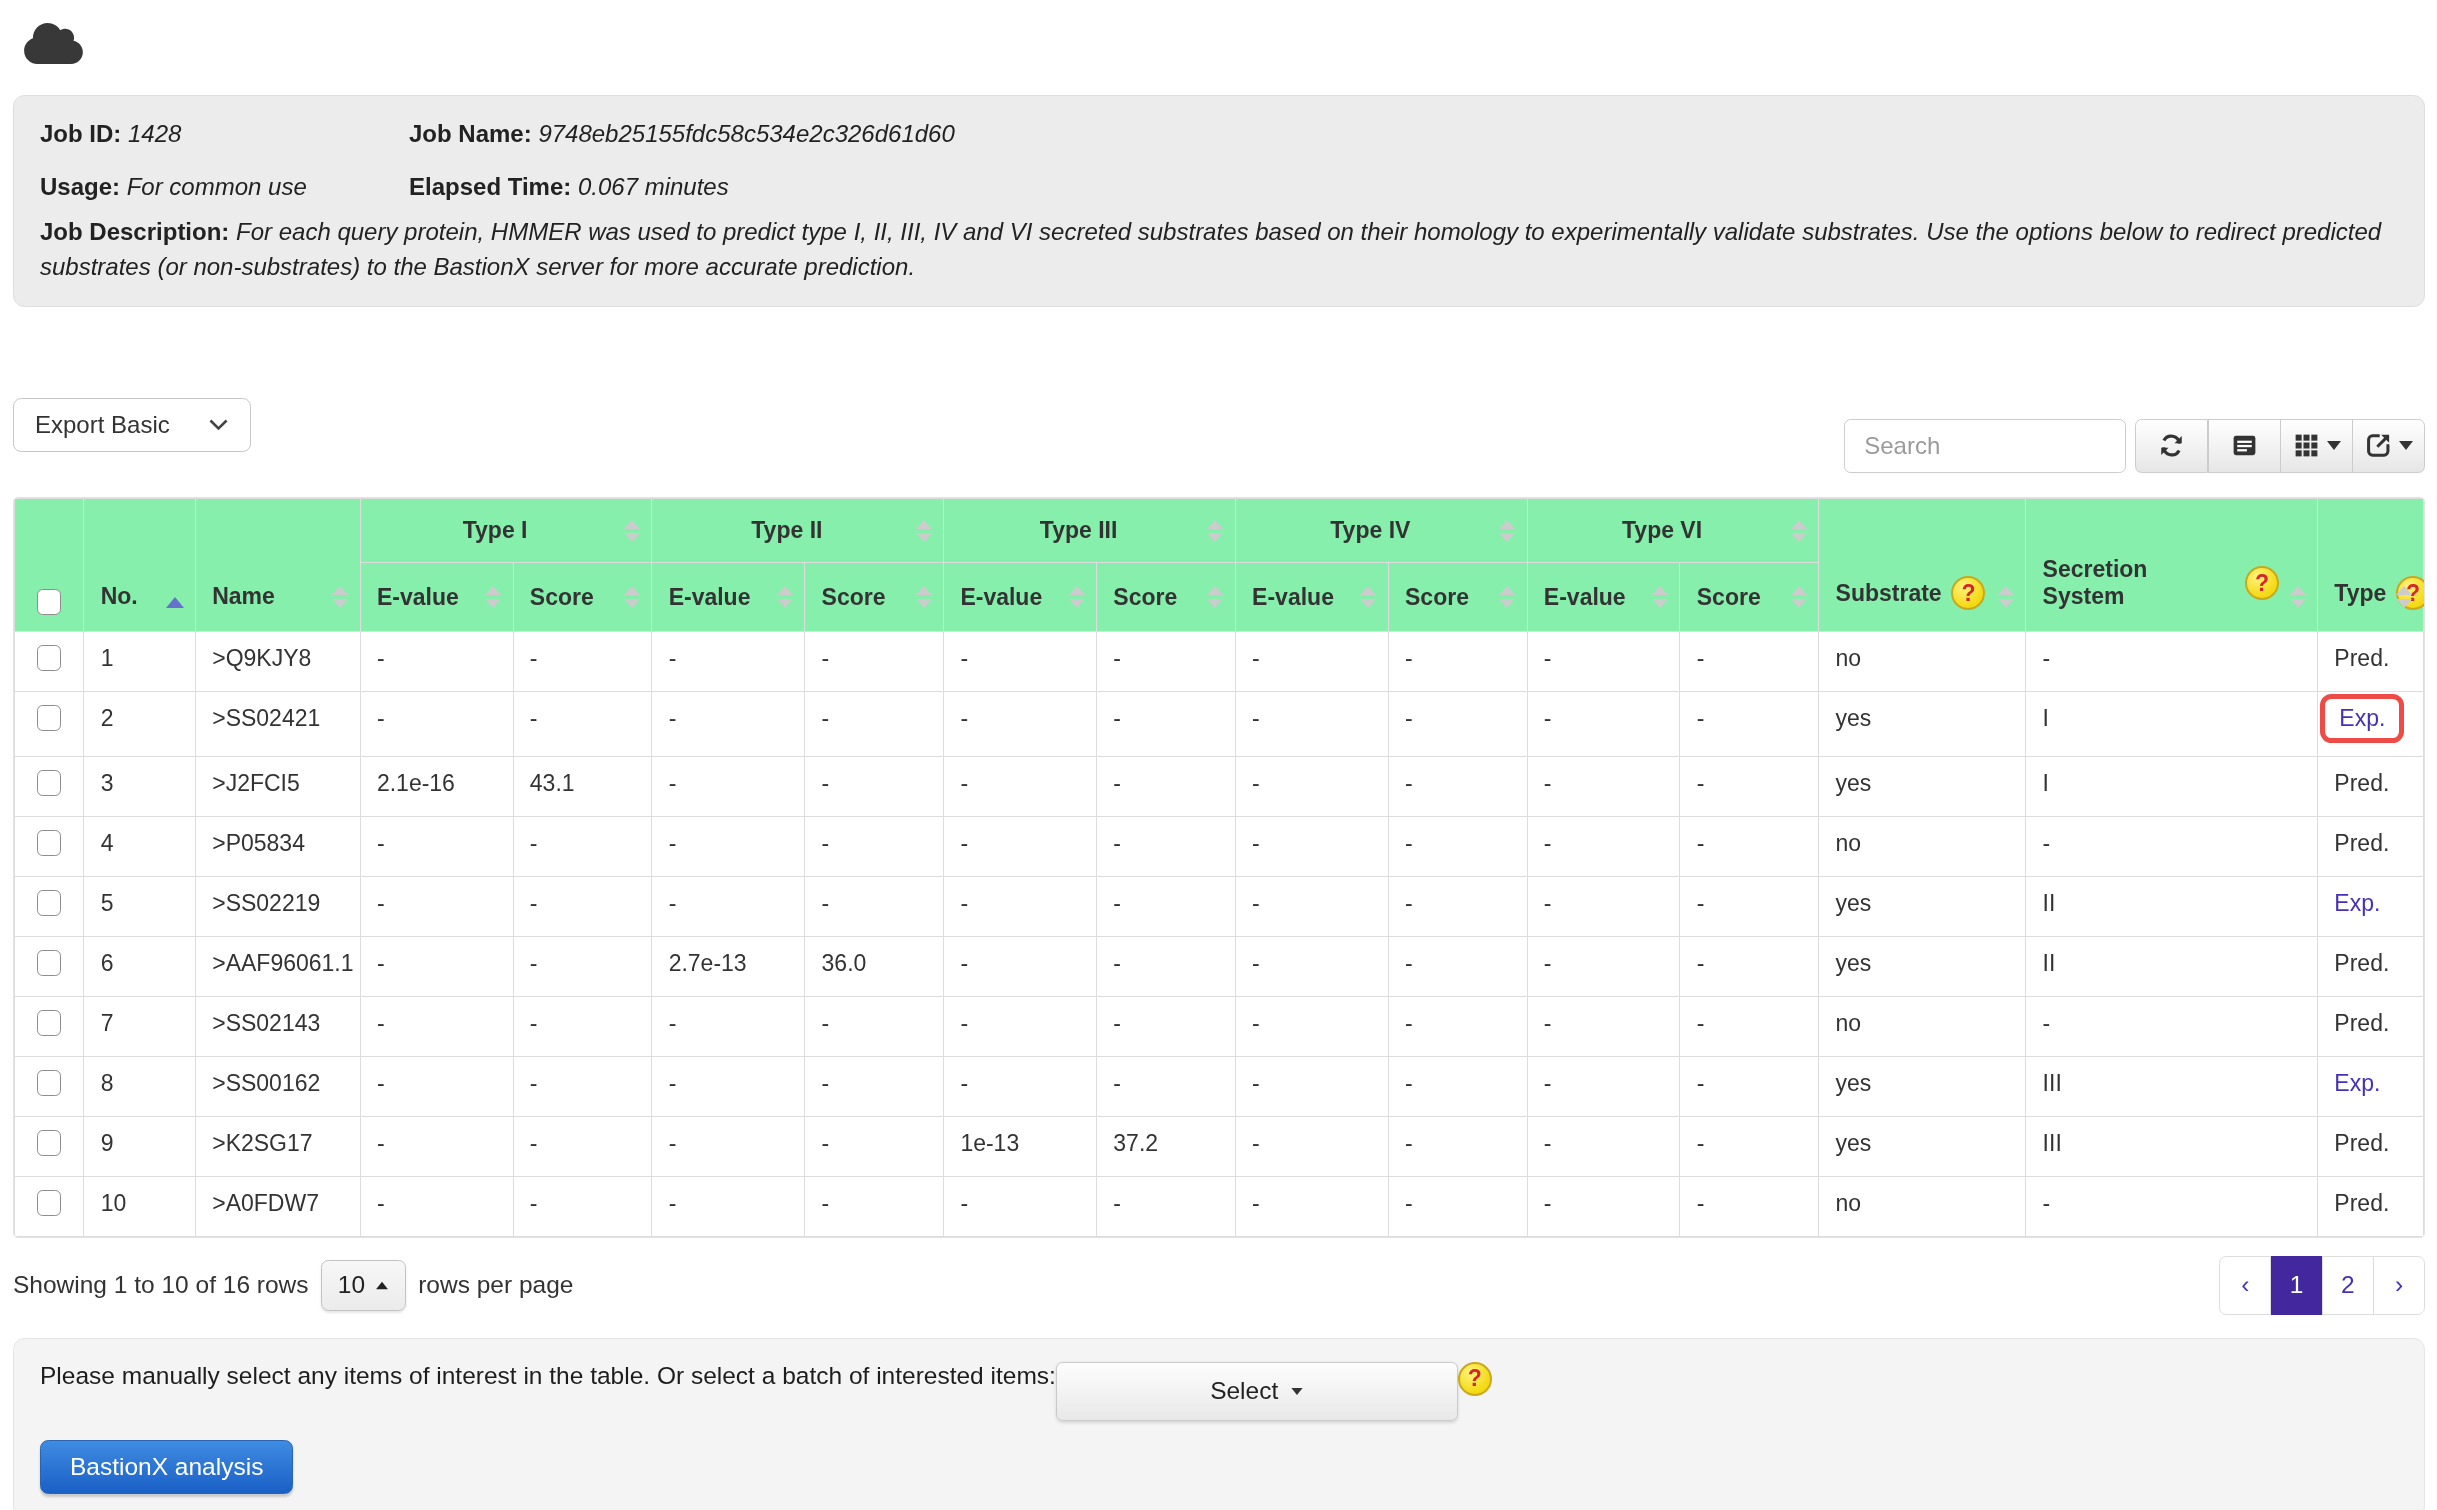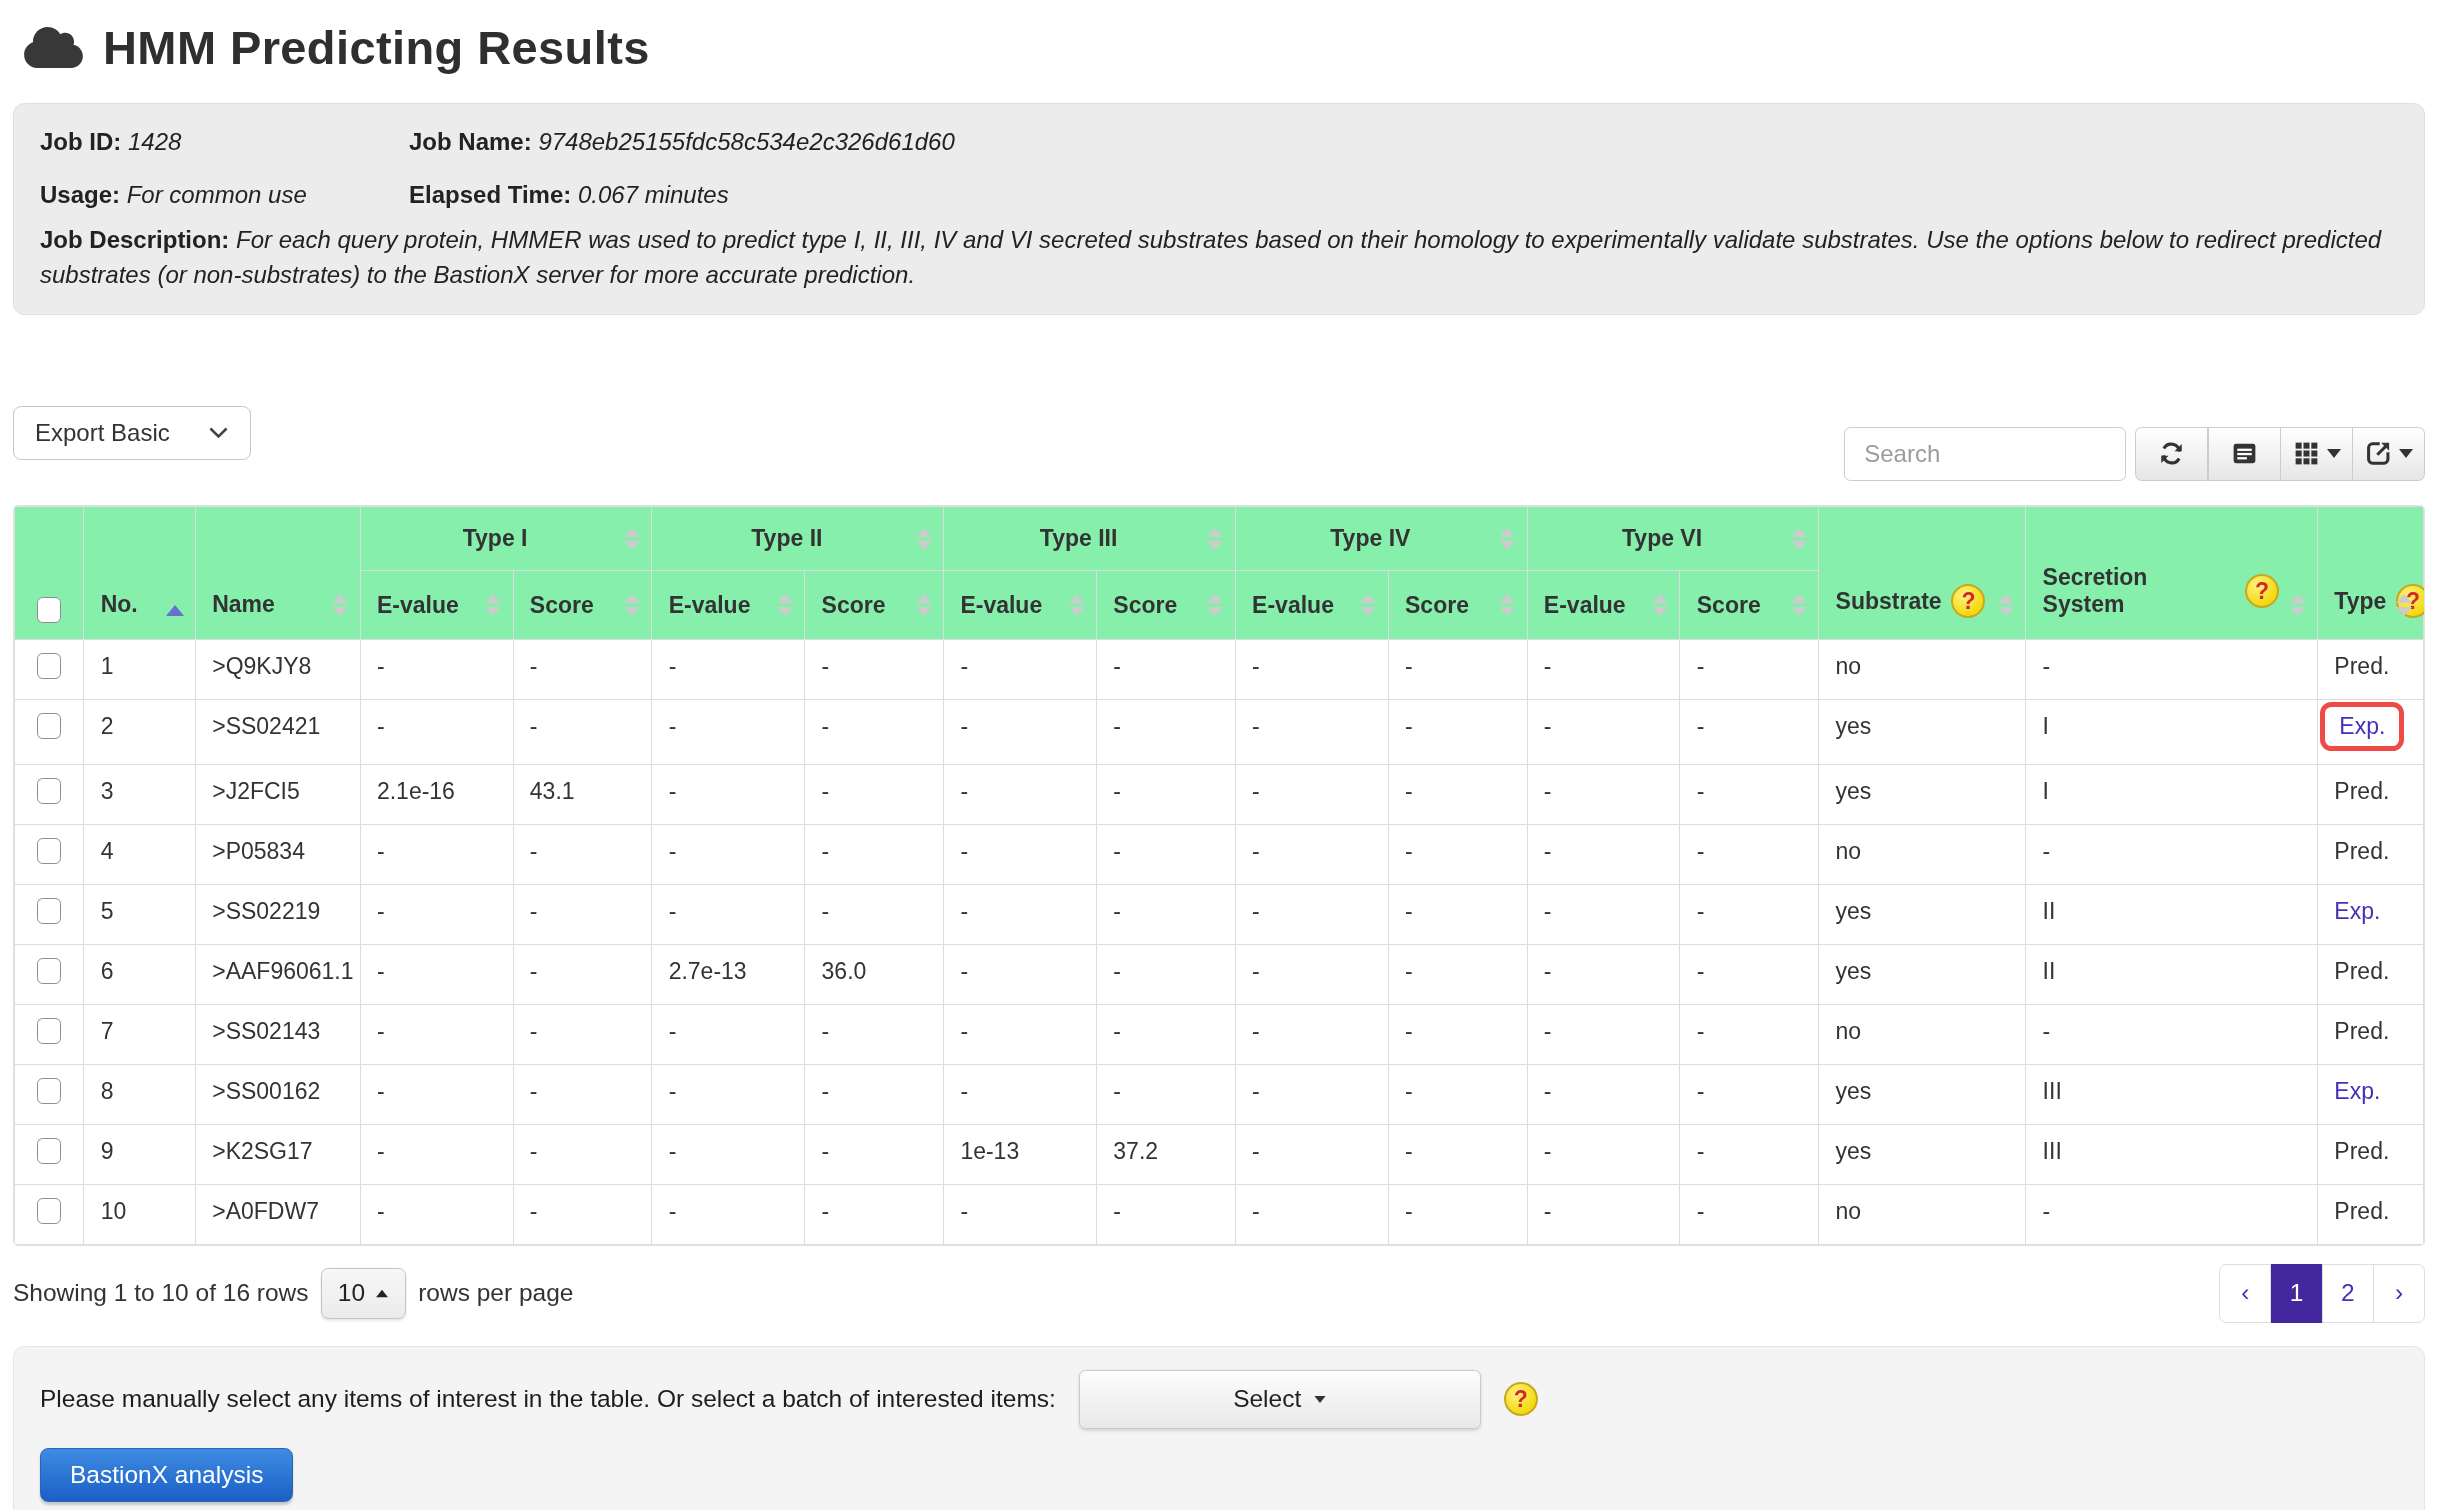--- a/index.html
+++ b/index.html
@@ -110,21 +110,21 @@
   .pg-item.arrow a { font-size: 24.5px; }
   .pg-item.active { background: #42279e; border-color: #42279e; }
   .pg-item.active a { color: #fff; }
 
   
   .action-panel {
     background: #f4f4f5; border: 0.8px solid #e5e5e5; border-radius: 11.4px;
     padding: 23px 26px; margin-top: 9.8px;
   }
   .action-panel:first-of-type { margin-top: 14.7px; }
-  .panel-row { display: flex; align-items: center; gap: 23px; font-size: 24.5px; color: #1d1d1d; }
+  .panel-row { display: flex; font-size: 24.5px; color: #1d1d1d; }
   .big-select {
     width: 402px; height: 59px; border: 0.8px solid #c9c9c9; border-radius: 6.5px;
     background: linear-gradient(#fdfdfd, #e8e8e8); box-shadow: 0 1.6px 3.3px rgba(0,0,0,.13);
     display: inline-flex; align-items: center; justify-content: center; gap: 11.4px;
     font-size: 24.5px; color: #222; cursor: pointer; flex: none;
   }
   .big-select .tri-dn { transform: scale(.8); }
   .panel-buttons { margin-top: 19.6px; display: flex; gap: 21px; }
   .btn-blue {
     height: 54px; padding: 0 29px; border-radius: 8.2px; border: 0.8px solid #2a66b0;
@@ -136,21 +136,20 @@
 </style>
 </head>
 <body>
 
 <div class="page">
 
   <div class="title-row">
     <svg class="cloud-svg" viewBox="0 0 640 512">
       <path d="M0 336c0 79.5 64.5 144 144 144H512c70.7 0 128-57.3 128-128c0-61.9-44-113.6-102.4-125.4c4.1-10.7 6.4-22.4 6.4-34.6c0-53-43-96-96-96c-19.7 0-38.1 6-53.3 16.2C367 64.2 315.3 32 256 32C167.6 32 96 103.6 96 192c0 2.7 .1 5.4 .2 8.1C40.2 219.8 0 273.2 0 336z"></path>
     </svg>
-    <h1>HMM Predicting Results</h1>
   </div>
 
   <div class="job-panel">
     <div class="job-grid">
       <div>
         <span class="lbl">Job ID:</span>
         <span class="val">1428</span>
       </div>
       <div>
         <span class="lbl">Job Name:</span>

